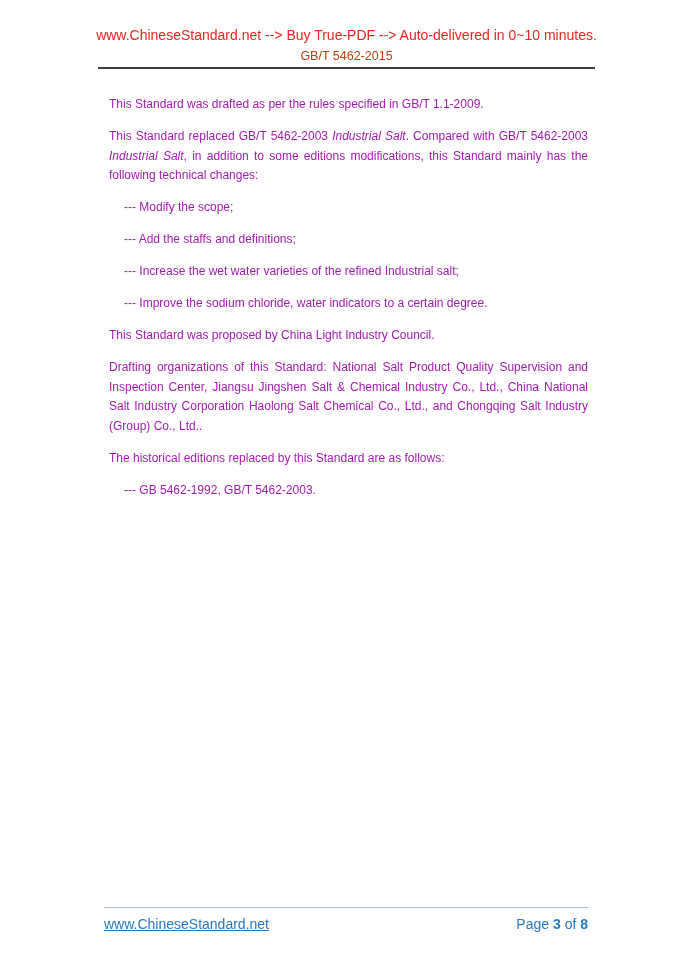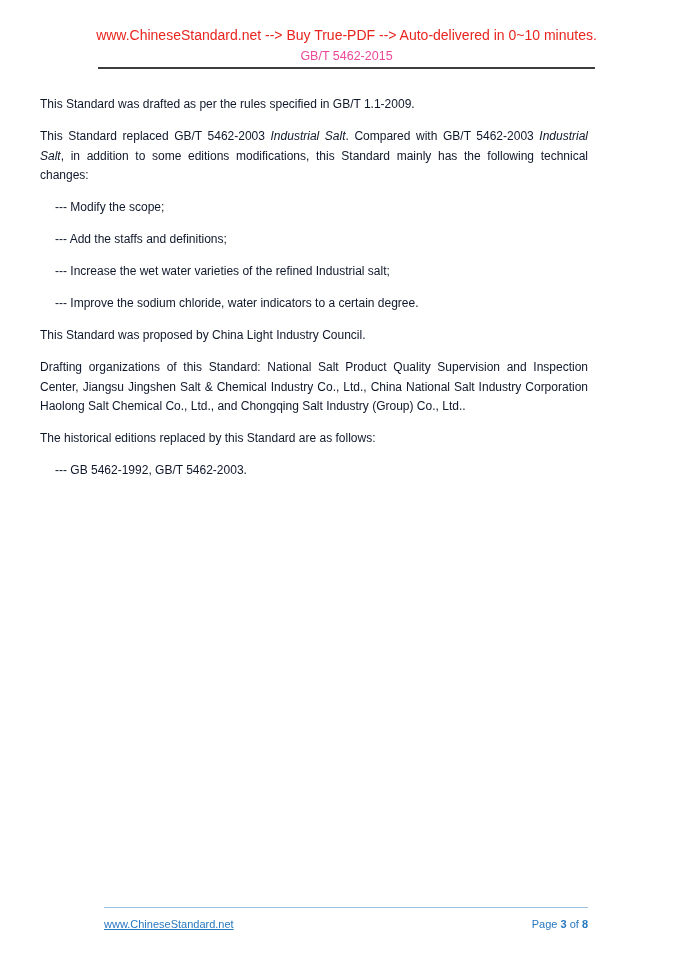--- a/index.html
+++ b/index.html
@@ -19,57 +19,57 @@
     margin-top: 27px;
     text-align: center;
     color: #e8251f;
     font-size: 14px;
     line-height: 17px;
     white-space: nowrap;
   }
   .docnum {
     margin-top: 5px;
     text-align: center;
-    color: #ec4899;
+    color: #c2410c;
     font-size: 12.5px;
     line-height: 15px;
   }
   .header-rule {
     border: none;
     border-top: 2px solid #3d3d3d;
     margin: 3px 98px 0 98px;
   }
   .title {
     margin-top: 24px;
     text-align: center;
     font-size: 17.5px;
     font-weight: bold;
     color: #1a1a1a;
     line-height: 21px;
   }
   .content {
-    padding: 26px 105px 0 40px;
-    color: #0f172a;
+    padding: 26px 105px 0 109px;
+    color: #a21caf;
     font-size: 12px;
     line-height: 19.5px;
   }
   .content p { margin-bottom: 12.5px; }
   .justify { text-align: justify; }
   .indent { margin-left: 15px; }
   .italic { font-style: italic; }
   .spacer { flex: 1 1 auto; }
   .footer {
     margin: 0 105px 48px 104px;
     border-top: 1px solid #9cc2e4;
     padding-top: 9px;
     display: flex;
     justify-content: space-between;
     align-items: baseline;
     color: #2878be;
-    font-size: 11px;
+    font-size: 14px;
     line-height: 15px;
   }
   .footer a {
     color: #2878be;
     text-decoration: underline;
     cursor: pointer;
   }
   .bold { font-weight: bold; }
 </style>
 </head>

